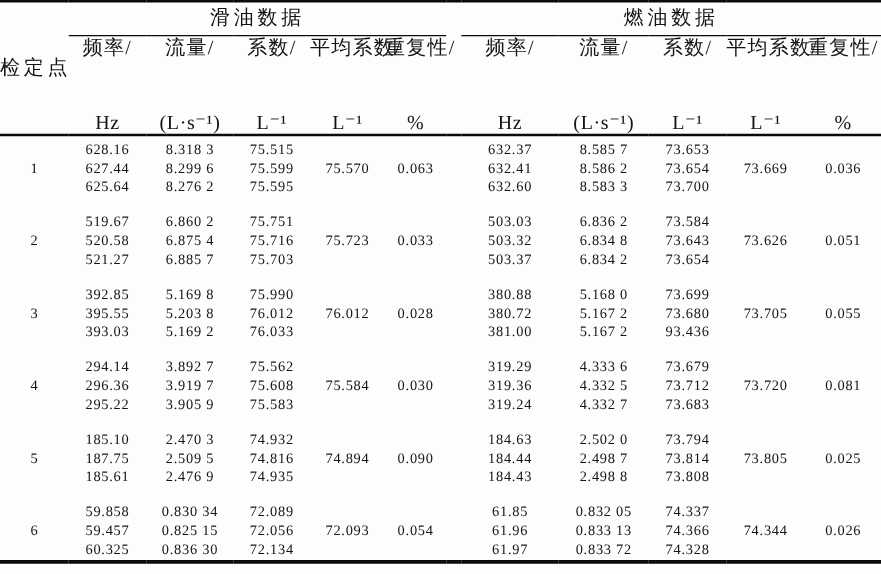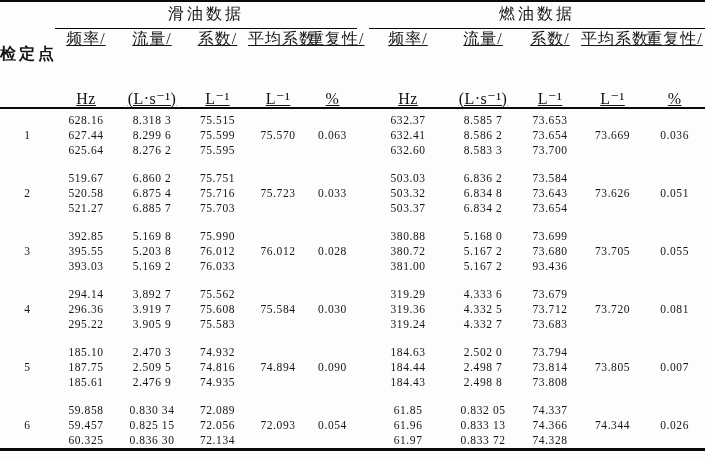--- a/index.html
+++ b/index.html
@@ -15,23 +15,23 @@
   }
   .title .tnum { margin-right: 12px; }
   table {
     border-collapse: collapse; table-layout: fixed; width: 705px;
     border-top: 2px solid #0a0a0a; border-bottom: 3px solid #0a0a0a;
   }
   th, td { padding: 0; margin: 0; font-weight: normal; overflow: visible; white-space: nowrap; }
   thead th { font-size: 16px; text-align: center; vertical-align: middle; }
   tr.group-row th { height: 27px; }
   th.grp { border-bottom: 1.5px solid #0a0a0a; letter-spacing: 3px; }
-  th.point-h { border-bottom: 2.5px solid #0a0a0a; letter-spacing: 3px; font-weight: bold; }
+  th.point-h { border-bottom: 2.5px solid #0a0a0a; letter-spacing: 3px; }
   th.sp-h { border-bottom: 2.5px solid #0a0a0a; }
-  tr.colhdr-row th { height: 58px; border-bottom: 2.5px solid #0a0a0a; letter-spacing: 1px; text-decoration: underline; }
+  tr.colhdr-row th { height: 58px; border-bottom: 2.5px solid #0a0a0a; letter-spacing: 1px; }
   tr.colhdr-row .h1 { line-height: 20px; }
   tr.colhdr-row .h2 { line-height: 16px; letter-spacing: 0.5px; margin-top: 42px; }
   tbody td {
     font-size: 11.5px; height: 15px; line-height: 15px;
     text-align: center; vertical-align: middle; letter-spacing: 0.6px;
   }
   td.mid { vertical-align: middle; }
   tr.gap td { height: 13px; }
   tr.gap-first td { height: 5px; }
 </style>
@@ -246,21 +246,21 @@
           <td>185.10</td>
           <td>2.470 3</td>
           <td>74.932</td>
           <td rowspan="3" class="mid">74.894</td>
           <td rowspan="3" class="mid">0.090</td>
           <td rowspan="3" class="mid"></td>
           <td>184.63</td>
           <td>2.502 0</td>
           <td>73.794</td>
           <td rowspan="3" class="mid">73.805</td>
-          <td rowspan="3" class="mid">0.007</td>
+          <td rowspan="3" class="mid">0.025</td>
         </tr>
         <tr>
           <td>187.75</td>
           <td>2.509 5</td>
           <td>74.816</td>
           <td>184.44</td>
           <td>2.498 7</td>
           <td>73.814</td>
         </tr>
         <tr>

